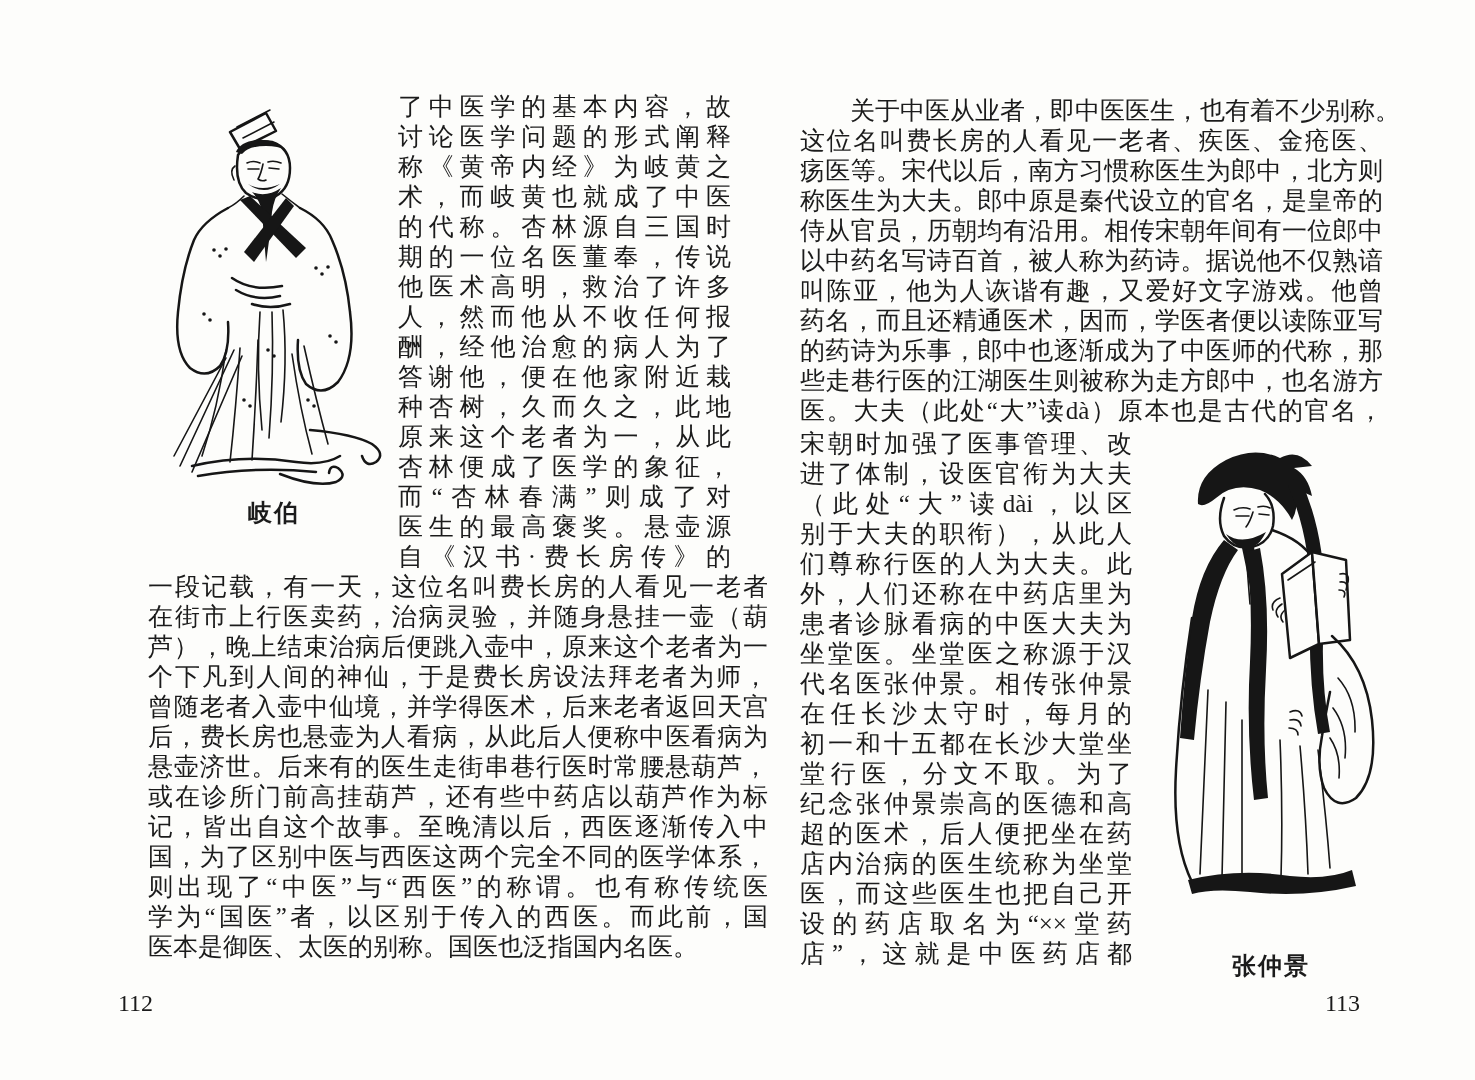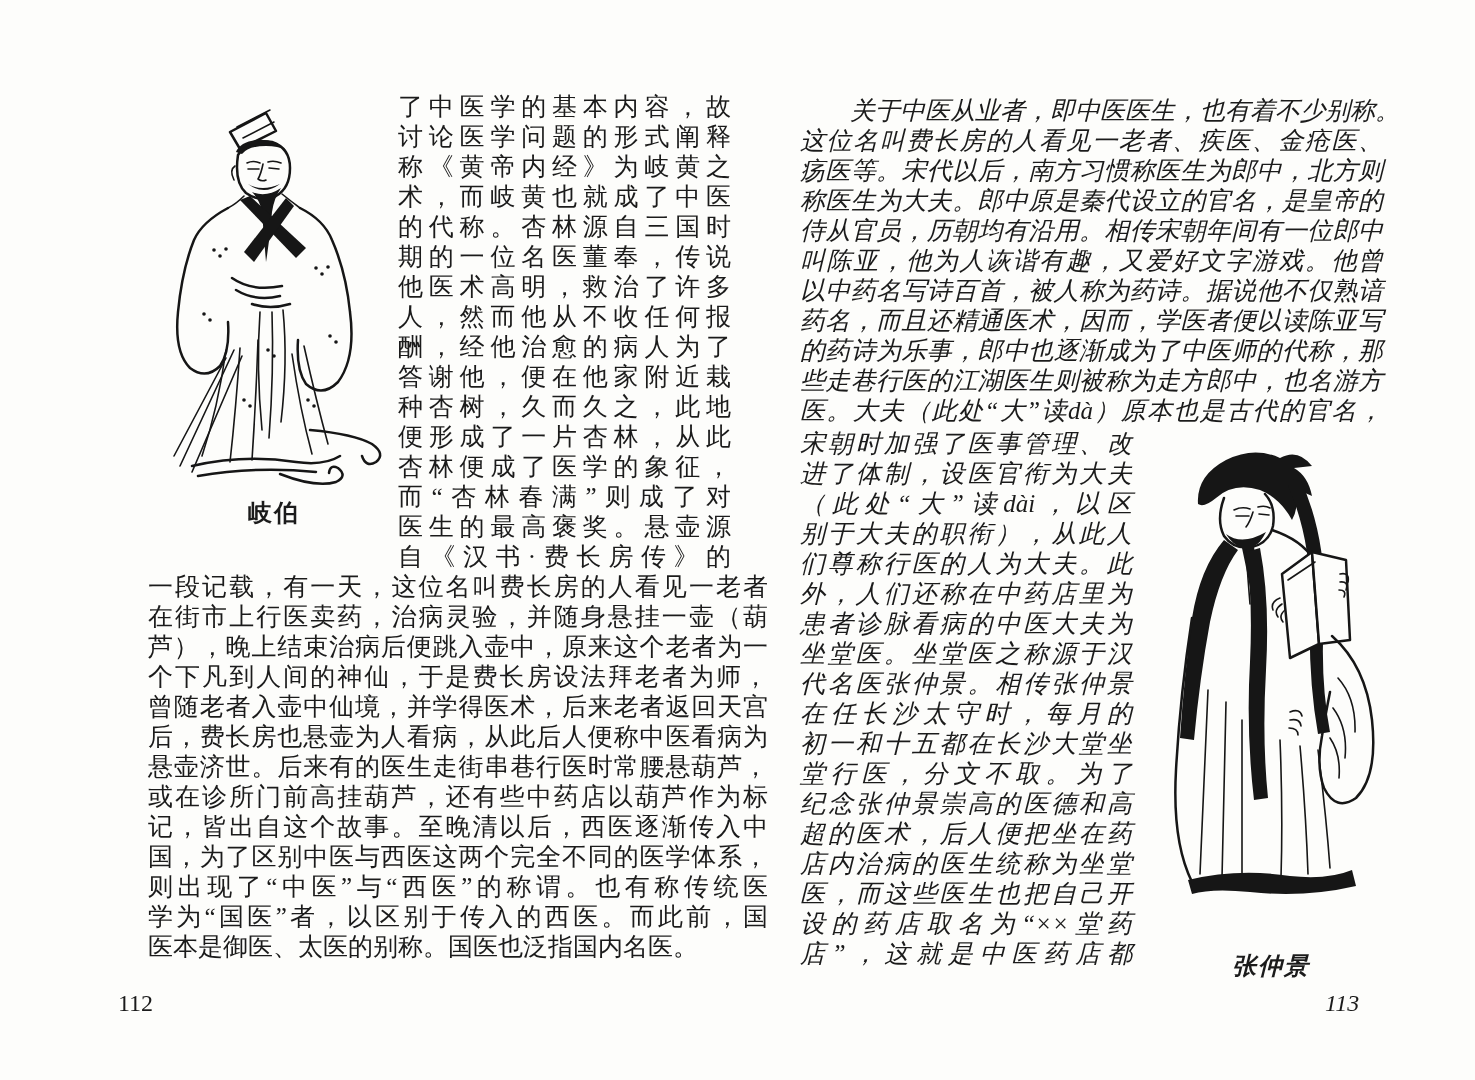--- a/index.html
+++ b/index.html
@@ -92,21 +92,21 @@
       <div class="text-line">讨论医学问题的形式阐释</div>
       <div class="text-line">称《黄帝内经》为岐黄之</div>
       <div class="text-line">术，而岐黄也就成了中医</div>
       <div class="text-line">的代称。杏林源自三国时</div>
       <div class="text-line">期的一位名医董奉，传说</div>
       <div class="text-line">他医术高明，救治了许多</div>
       <div class="text-line">人，然而他从不收任何报</div>
       <div class="text-line">酬，经他治愈的病人为了</div>
       <div class="text-line">答谢他，便在他家附近栽</div>
       <div class="text-line">种杏树，久而久之，此地</div>
-      <div class="text-line">便形成了一片杏林，从此</div>
+      <div class="text-line">原来这个老者为一，从此</div>
       <div class="text-line">杏林便成了医学的象征，</div>
       <div class="text-line">而“杏林春满”则成了对</div>
       <div class="text-line">医生的最高褒奖。悬壶源</div>
       <div class="text-line">自《汉书·费长房传》的</div>
     </div>
 
   <div class="abs text-block" style="left:112px;top:572px;width:620px;margin-left:36px;">
       <div class="text-line">一段记载，有一天，这位名叫费长房的人看见一老者</div>
       <div class="text-line">在街市上行医卖药，治病灵验，并随身悬挂一壶（葫</div>
       <div class="text-line">芦），晚上结束治病后便跳入壶中，原来这个老者为一</div>
@@ -118,30 +118,30 @@
       <div class="text-line">记，皆出自这个故事。至晚清以后，西医逐渐传入中</div>
       <div class="text-line">国，为了区别中医与西医这两个完全不同的医学体系，</div>
       <div class="text-line">则出现了“中医”与“西医”的称谓。也有称传统医</div>
       <div class="text-line">学为“国医”者，以区别于传入的西医。而此前，国</div>
       <div class="text-line short">医本是御医、太医的别称。国医也泛指国内名医。</div>
     </div>
 
   <div class="abs page-number" style="left:118px;top:990px;">112</div>
 </div>
 
-<div class="abs" style="left:737px;top:0;width:738px;height:1016px;font-style:italic;">
+<div class="abs" style="left:737px;top:0;width:738px;height:1016px;">
 
   <div class="abs text-block" style="left:63px;top:96px;width:583px;">
       <div class="text-line">　　关于中医从业者，即中医医生，也有着不少别称。</div>
       <div class="text-line">这位名叫费长房的人看见一老者、疾医、金疮医、</div>
       <div class="text-line">疡医等。宋代以后，南方习惯称医生为郎中，北方则</div>
       <div class="text-line">称医生为大夫。郎中原是秦代设立的官名，是皇帝的</div>
       <div class="text-line">侍从官员，历朝均有沿用。相传宋朝年间有一位郎中</div>
+      <div class="text-line">以中药名写诗百首，被人称为药诗。据说他不仅熟谙</div>
       <div class="text-line">叫陈亚，他为人诙谐有趣，又爱好文字游戏。他曾</div>
-      <div class="text-line">以中药名写诗百首，被人称为药诗。据说他不仅熟谙</div>
       <div class="text-line">药名，而且还精通医术，因而，学医者便以读陈亚写</div>
       <div class="text-line">的药诗为乐事，郎中也逐渐成为了中医师的代称，那</div>
       <div class="text-line">些走巷行医的江湖医生则被称为走方郎中，也名游方</div>
       <div class="text-line">医。大夫（此处“大”读dà）原本也是古代的官名，</div>
     </div>
 
   <div class="abs text-block" style="left:63px;top:429px;width:332px;">
       <div class="text-line">宋朝时加强了医事管理、改</div>
       <div class="text-line">进了体制，设医官衔为大夫</div>
       <div class="text-line">（此处“大”读dài，以区</div>

